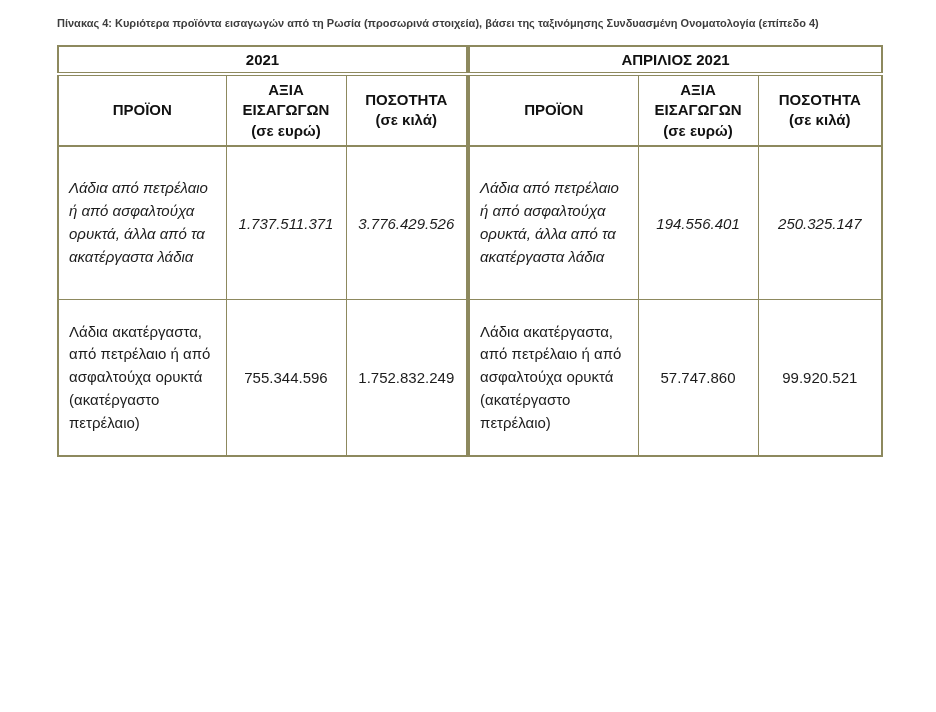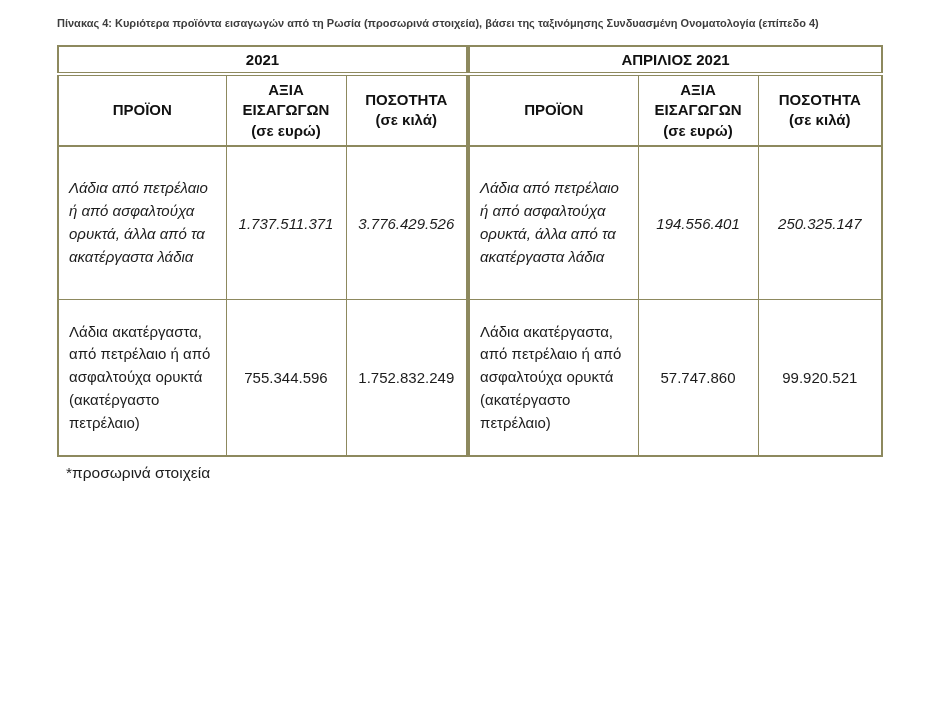--- a/index.html
+++ b/index.html
@@ -119,15 +119,14 @@
         <td class="prod">Λάδια ακατέργαστα, από πετρέλαιο ή από ασφαλτούχα ορυκτά (ακατέργαστο πετρέλαιο)</td>
         <td class="num">755.344.596</td>
         <td class="num">1.752.832.249</td>
         <td class="prod mid">Λάδια ακατέργαστα, από πετρέλαιο ή από ασφαλτούχα ορυκτά (ακατέργαστο πετρέλαιο)</td>
         <td class="num">57.747.860</td>
         <td class="num">99.920.521</td>
       </tr>
     </tbody>
   </table>
 
-  <p class="footnote">*προσωρινά στοιχεία</p>
 
 </div>
 
 </body></html>

